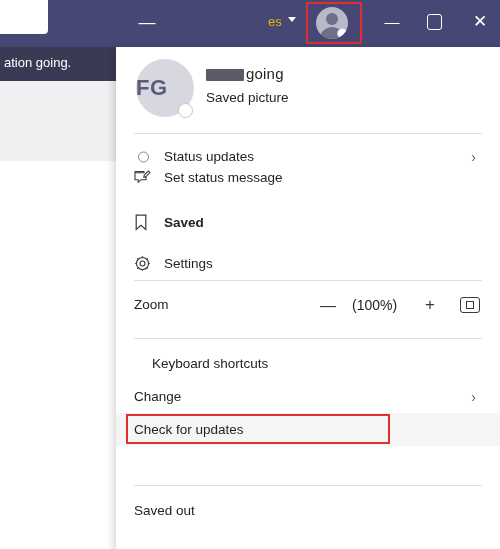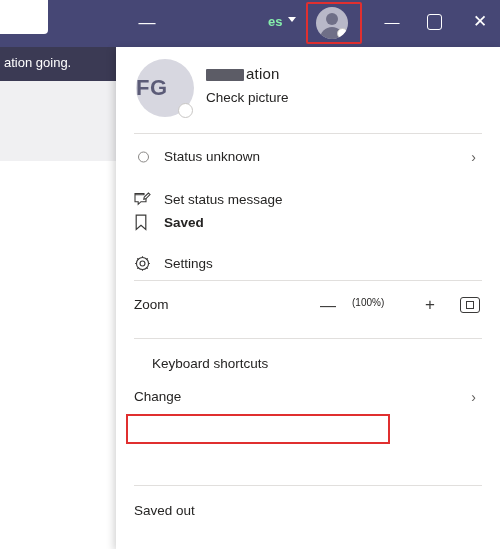--- a/index.html
+++ b/index.html
@@ -35,24 +35,23 @@
     left: 136px; top: 12px;
     width: 22px; height: 22px;
     color: #ffffff;
     font-size: 17px;
     line-height: 22px;
     text-align: center;
   }
   .lang {
     position: absolute;
     left: 268px; top: 12px;
-    color: #86efac;
+    color: #eab308;
     font-size: 13px;
     line-height: 20px;
-    font-weight: bold;
   }
   .lang-caret {
     position: absolute;
     left: 288px; top: 17px;
     width: 0; height: 0;
     border-left: 4px solid transparent;
     border-right: 4px solid transparent;
     border-top: 5px solid #ffffff;
   }
   .avatar-highlight {
@@ -278,21 +277,21 @@
     left: 200px; top: 7px;
     width: 24px; height: 24px;
     text-align: center;
     line-height: 24px;
     font-size: 16px;
     color: #3b3a39;
   }
   .zoom-value {
     position: absolute;
     left: 236px; top: 10px;
-    font-size: 10px;
+    font-size: 14px;
     color: #252423;
   }
   .zoom-plus {
     position: absolute;
     left: 302px; top: 6px;
     width: 24px; height: 24px;
     text-align: center;
     line-height: 24px;
     font-size: 17px;
     color: #3b3a39;
@@ -364,34 +363,34 @@
   <div class="win-max-sq"></div>
   <div class="win-btn win-close">✕</div>
 </div>
 
 <div class="menu">
 
   <div class="menu-header">
     <div class="avatar-big">FG</div>
     <div class="avatar-big-badge"></div>
     <div class="user-name">
-      <span class="smudge"></span><span>ation</span>
+      <span class="smudge"></span><span>going</span>
     </div>
-    <div class="change-picture">Check picture</div>
+    <div class="change-picture">Saved picture</div>
   </div>
 
   <div class="menu-sep" style="top:86px;"></div>
 
   <div class="row" style="top:93px;">
     <div class="status-dot"></div>
-    <div class="label">Status unknown</div>
+    <div class="label">Status updates</div>
     <div class="chev">›</div>
   </div>
 
-  <div class="row" style="top:136px;text-align:center;">
+  <div class="row" style="top:114px;text-align:center;">
     <div class="glyph">
       <svg width="17" height="17" viewBox="0 0 17 17">
         <path d="M1 2.5h9v1.2H1zM1 2.5v8.2h3.2v2.6l2.8-2.6h5V7.2" fill="none" stroke="#3b3a39" stroke-width="1.1"></path>
         <path d="M10.2 6.2l4.2-4.2 1.6 1.6-4.2 4.2-2 0.4z" fill="none" stroke="#3b3a39" stroke-width="1.1"></path>
       </svg>
     </div>
     <div class="label">Set status message</div>
   </div>
 
   <div class="row" style="top:159px;font-weight:bold;">
@@ -431,20 +430,23 @@
 
   <div class="row" style="top:300px;">
     <div class="label" style="left:36px;">Keyboard shortcuts</div>
   </div>
 
   <div class="row" style="top:333px;">
     <div class="label" style="left:18px;">Change</div>
     <div class="chev">›</div>
   </div>
 
+  <div class="row row-hover" style="top:366px;">
+    <div class="label" style="left:18px;">Check for updates</div>
+  </div>
   <div class="highlight-box" style="top:367px;"></div>
 
 
   <div class="menu-sep" style="top:438px;"></div>
 
   <div class="row" style="top:447px;">
     <div class="label" style="left:18px;">Saved out</div>
   </div>
 </div>
 

